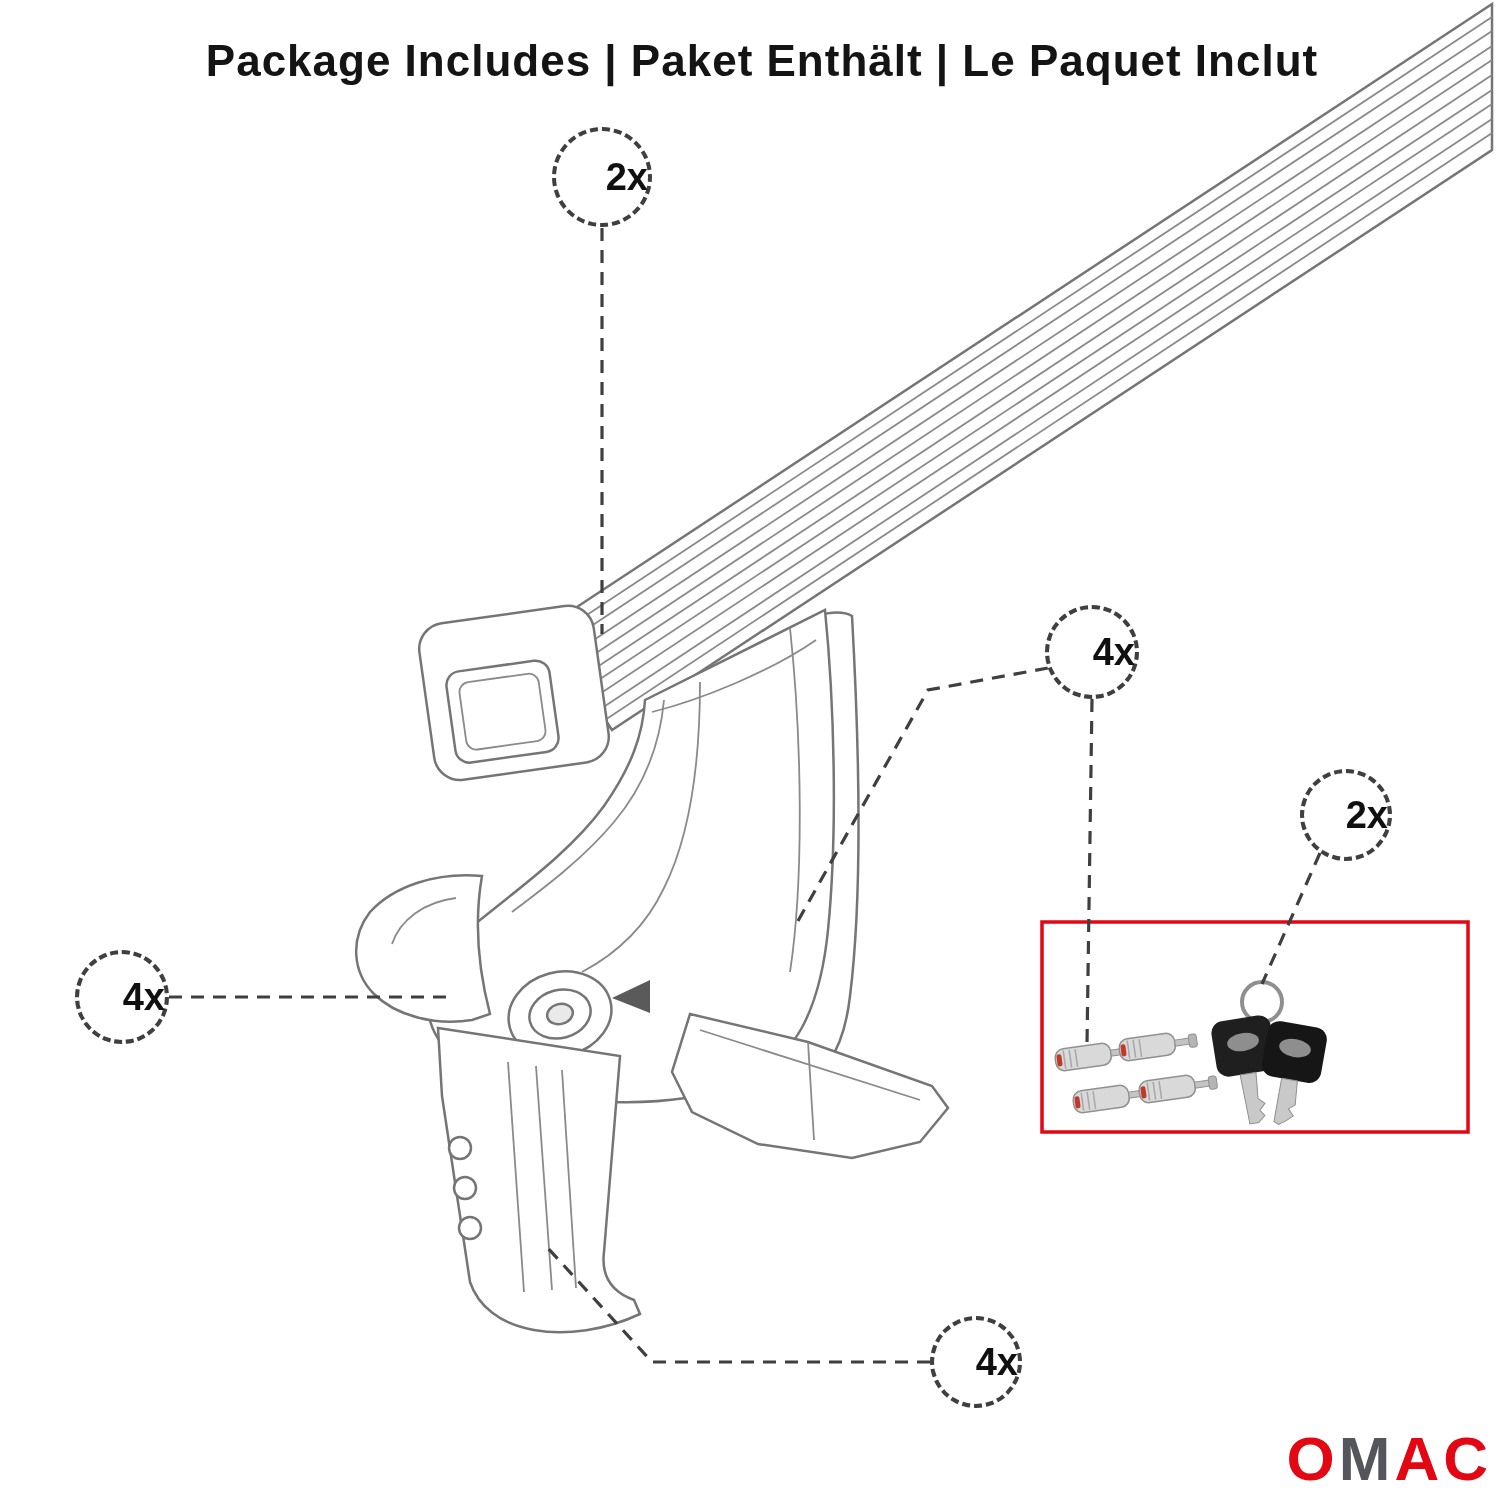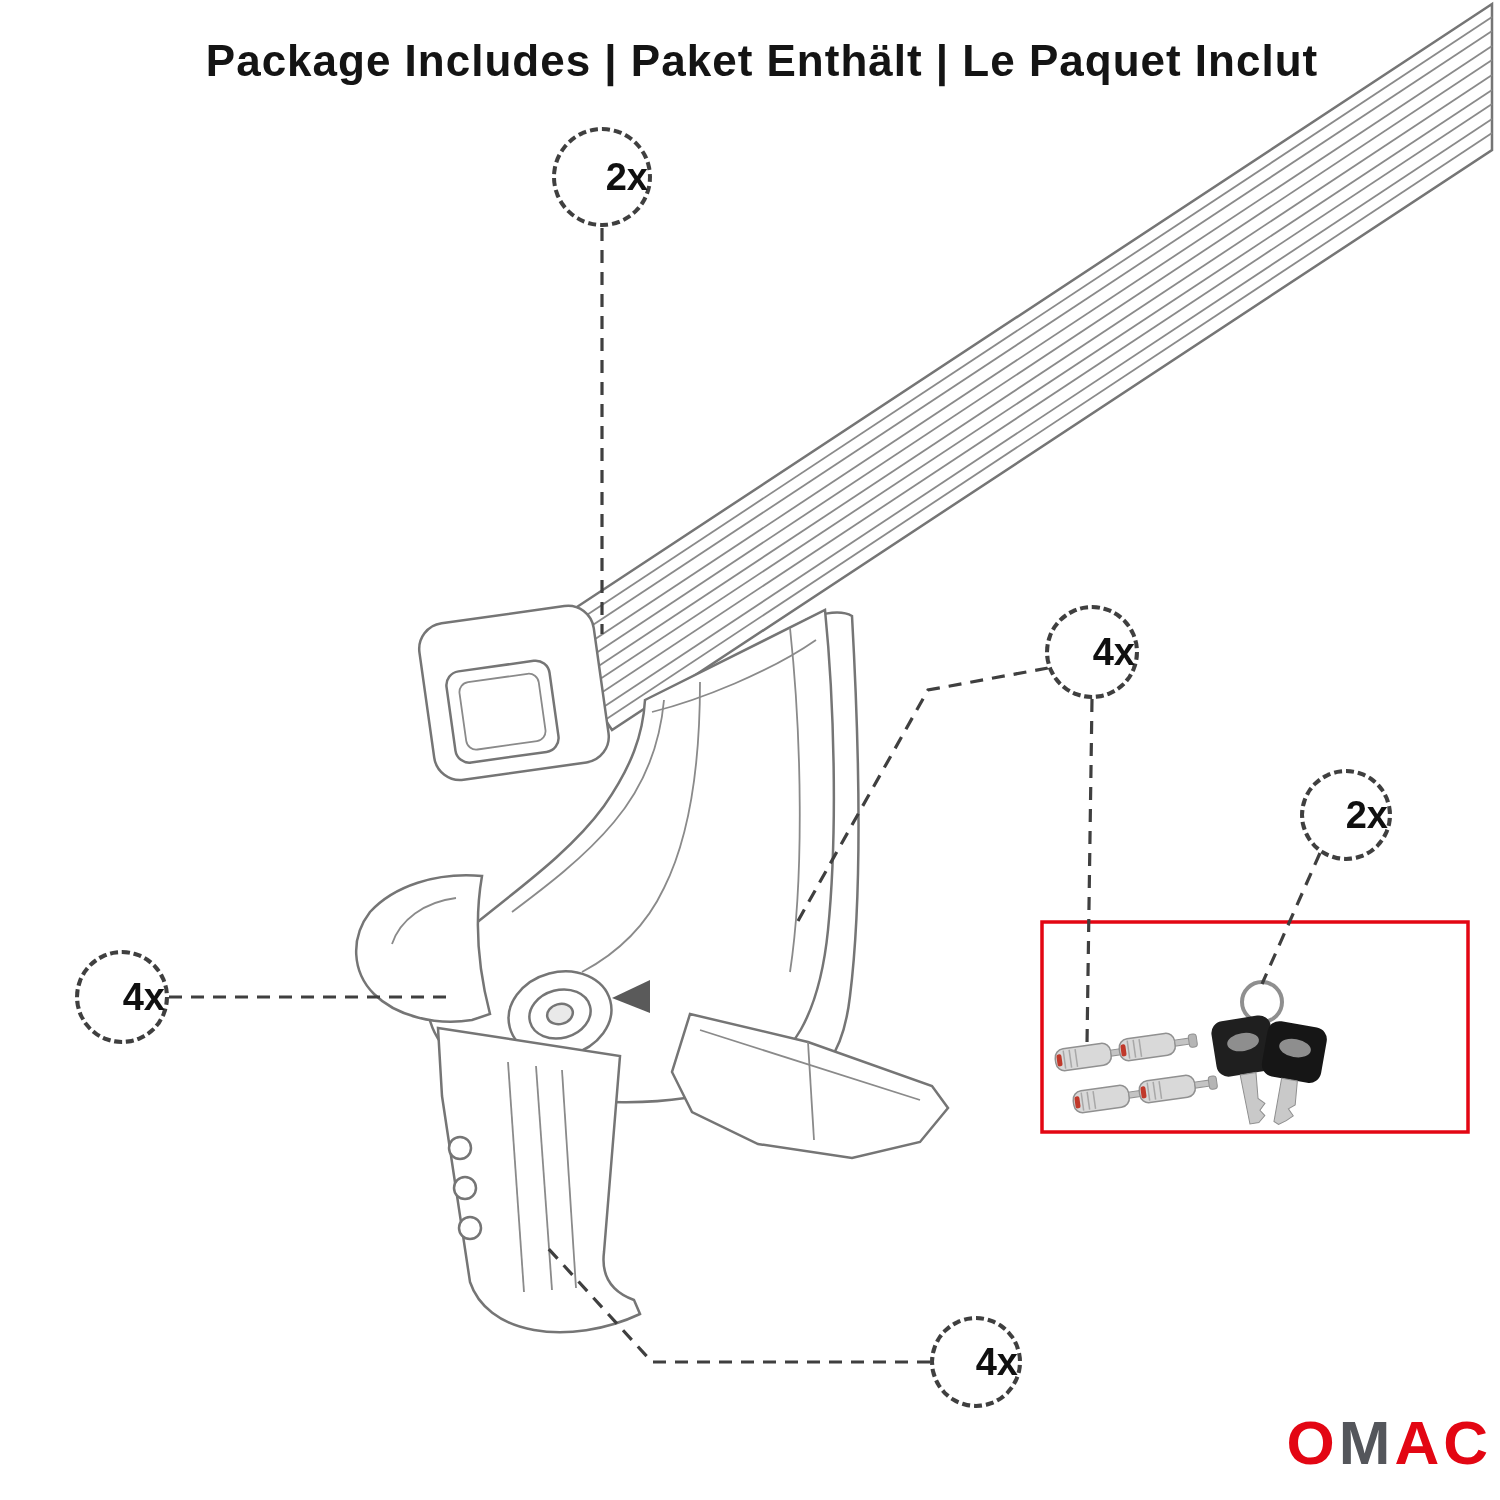--- a/index.html
+++ b/index.html
@@ -17,21 +17,21 @@
     display:flex;align-items:center;justify-content:flex-end;
     background:#fff;color:#101010;font-weight:bold;font-size:38px;
     box-sizing:border-box;
   }
   .callout-crossbar{left:552px;top:127px;width:100px;height:100px;}
   .callout-locks{left:1045px;top:605px;width:94px;height:94px;}
   .callout-keys{left:1300px;top:769px;width:92px;height:92px;}
   .callout-foot{left:75px;top:950px;width:94px;height:94px;}
   .callout-clamp{left:930px;top:1316px;width:92px;height:92px;}
   .logo{
-    position:absolute;right:32px;bottom:26px;
+    position:absolute;right:32px;bottom:10px;
     font-size:62px;font-weight:bold;letter-spacing:4px;line-height:1;text-align:center;
   }
   .tone-red{color:#E30613;}
   .tone-gray{color:#54565B;}
 </style>
 </head>
 <body>
 
 <div class="canvas">
 

